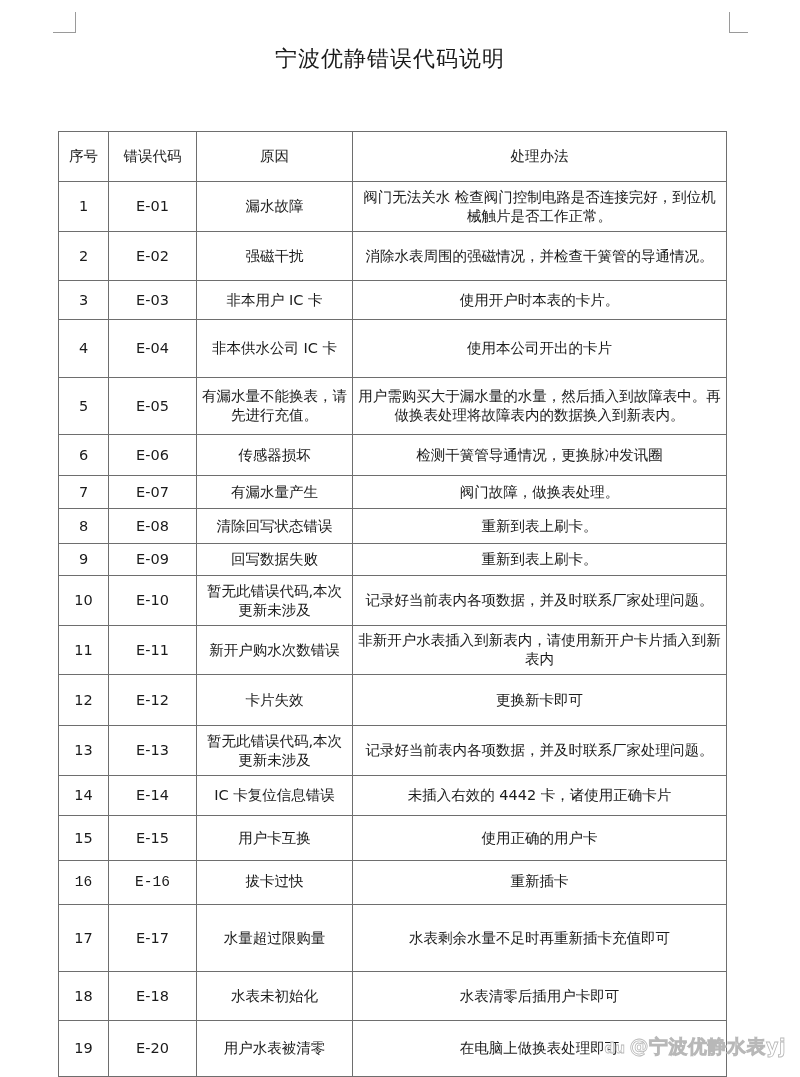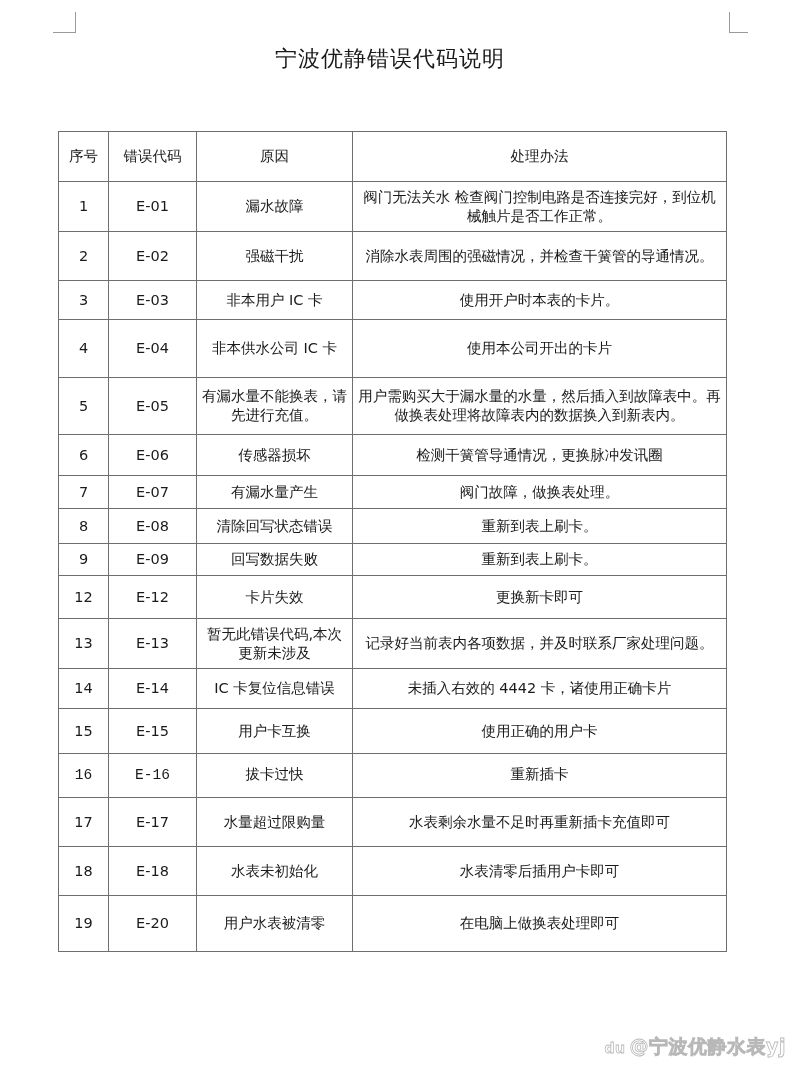--- a/index.html
+++ b/index.html
@@ -92,21 +92,33 @@
         <td>E-08</td>
         <td>清除回写状态错误</td>
         <td>重新到表上刷卡。</td>
       </tr>
       <tr style="height: 32px;">
         <td>9</td>
         <td>E-09</td>
         <td>回写数据失败</td>
         <td>重新到表上刷卡。</td>
       </tr>
-      <tr style="height: 43px;">
+      <tr style="height: 50px;">
+        <td>10</td>
+        <td>E-10</td>
+        <td>暂无此错误代码,本次更新未涉及</td>
+        <td>记录好当前表内各项数据，并及时联系厂家处理问题。</td>
+      </tr>
+      <tr style="height: 49px;">
+        <td>11</td>
+        <td>E-11</td>
+        <td>新开户购水次数错误</td>
+        <td>非新开户水表插入到新表内，请使用新开户卡片插入到新表内</td>
+      </tr>
+      <tr style="height: 51px;">
         <td>12</td>
         <td>E-12</td>
         <td>卡片失效</td>
         <td>更换新卡即可</td>
       </tr>
       <tr style="height: 50px;">
         <td>13</td>
         <td>E-13</td>
         <td>暂无此错误代码,本次更新未涉及</td>
         <td>记录好当前表内各项数据，并及时联系厂家处理问题。</td>
@@ -122,21 +134,21 @@
         <td>E-15</td>
         <td>用户卡互换</td>
         <td>使用正确的用户卡</td>
       </tr>
       <tr style="height: 44px; font-family: Liberation Mono, monospace;">
         <td>16</td>
         <td>E-16</td>
         <td>拔卡过快</td>
         <td>重新插卡</td>
       </tr>
-      <tr style="height: 49px;">
+      <tr style="height: 67px;">
         <td>17</td>
         <td>E-17</td>
         <td>水量超过限购量</td>
         <td>水表剩余水量不足时再重新插卡充值即可</td>
       </tr>
       <tr style="height: 49px; padding-left: 28px;">
         <td>18</td>
         <td>E-18</td>
         <td>水表未初始化</td>
         <td>水表清零后插用户卡即可</td>

